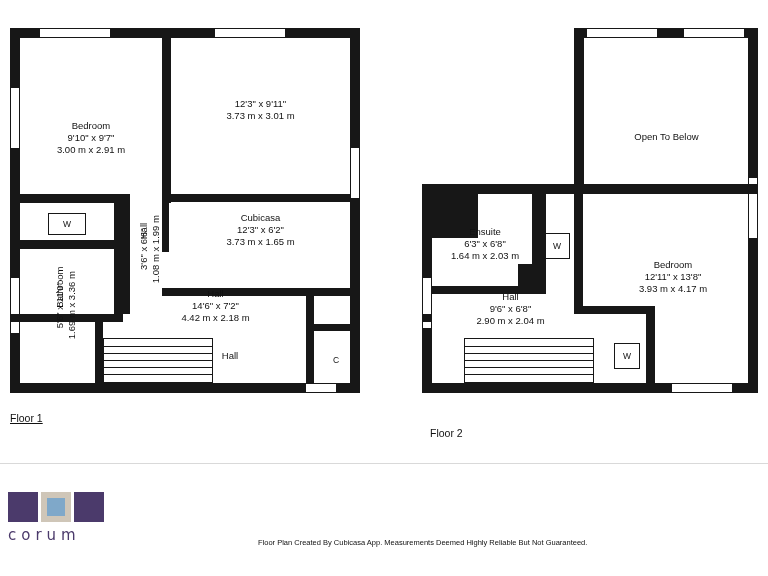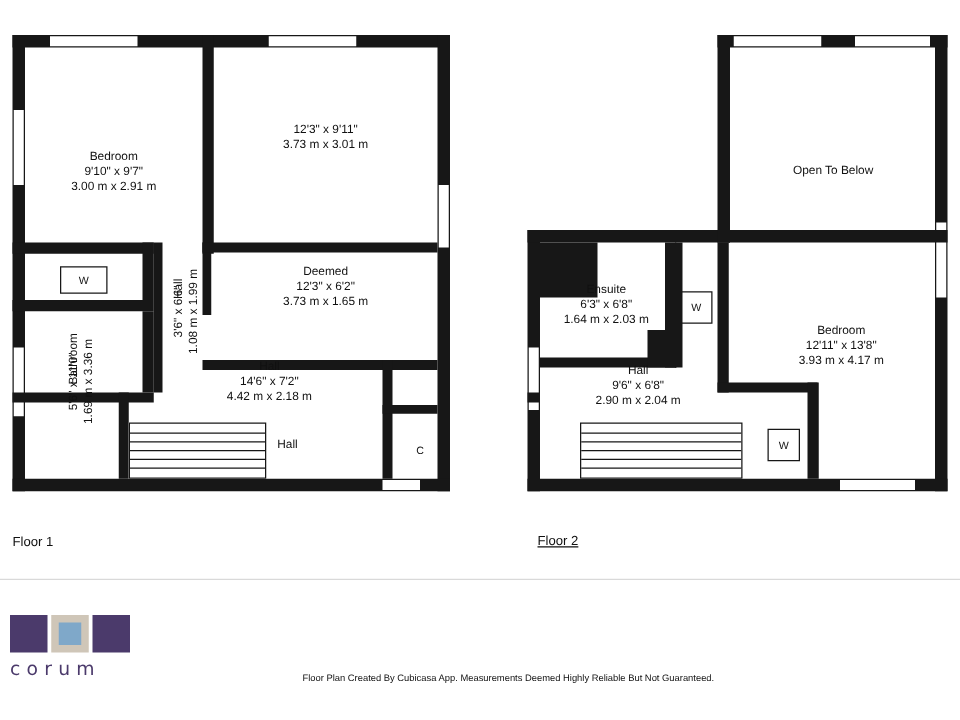--- a/index.html
+++ b/index.html
@@ -170,21 +170,21 @@
       <span class="dim">9'10" x 9'7"</span>
       <span class="dim">3.00 m x 2.91 m</span>
     </div>
 
     <div class="label" style="left:161px; top:70px; width:179px;">
       <span class="dim">12'3" x 9'11"</span>
       <span class="dim">3.73 m x 3.01 m</span>
     </div>
 
     <div class="label" style="left:161px; top:184px; width:179px;">
-      <span class="name">Deemed</span>
+      <span class="name">Cubicasa</span>
       <span class="dim">12'3" x 6'2"</span>
       <span class="dim">3.73 m x 1.65 m</span>
     </div>
 
     <div class="label rot90" style="left:74px; top:197px; width:120px;">
       <span class="name">Hall</span>
     </div>
     <div class="label rot90" style="left:80px; top:209px; width:120px;">
       <span class="dim">3'6" x 6'6"</span>
       <span class="dim">1.08 m x 1.99 m</span>
@@ -202,21 +202,21 @@
       <span class="name">Hall</span>
       <span class="dim">14'6" x 7'2"</span>
       <span class="dim">4.42 m x 2.18 m</span>
     </div>
 
     <div class="label" style="left:190px; top:322px; width:60px;">
       <span class="name">Hall</span>
     </div>
   </div>
 
-  <div class="floor-caption" style="left:10px; top:428px;">Floor 1</div>
+  <div class="floor-caption" style="left:10px; top:412px;text-decoration:underline;">Floor 1</div>
 
   <div class="plan" style="left:422px; top:28px; width:336px; height:365px;">
 
     <div class="wall" style="left:152px; top:0; width:184px; height:10px;"></div>
     <div class="wall" style="left:326px; top:0; width:10px; height:365px;"></div>
     <div class="wall" style="left:0; top:355px; width:336px; height:10px;"></div>
     <div class="wall" style="left:0; top:156px; width:10px; height:209px;"></div>
     <div class="wall" style="left:0; top:156px; width:162px; height:10px;"></div>
     <div class="wall" style="left:152px; top:0; width:10px; height:166px;"></div>
 
@@ -272,27 +272,27 @@
       <span class="dim">3.93 m x 4.17 m</span>
     </div>
 
     <div class="label" style="left:16px; top:263px; width:145px;">
       <span class="name">Hall</span>
       <span class="dim">9'6" x 6'8"</span>
       <span class="dim">2.90 m x 2.04 m</span>
     </div>
   </div>
 
-  <div class="floor-caption" style="left:430px; top:427px;text-decoration:underline;">Floor 2</div>
+  <div class="floor-caption" style="left:430px; top:427px;">Floor 2</div>
 
   <div class="divider" style="left:0; top:463px; width:768px;"></div>
 
   <div class="logo-wrap" style="left:8px; top:492px; width:100px; height:60px;">
     <div class="logo-sq" style="left:0; top:0; background:#4b3a6b;"></div>
     <div class="logo-sq" style="left:33px; top:0; background:#cfc6b8;"></div>
     <div class="logo-sq" style="left:39px; top:6px; width:18px; height:18px; background:#7fa8c9;"></div>
     <div class="logo-sq" style="left:66px; top:0; background:#4b3a6b;"></div>
     <div class="logo-text" style="left:0; top:34px;">corum</div>
   </div>
 
-  <div class="footer-note" style="left:200px; top:538px;padding-left:42px;">Floor Plan Created By Cubicasa App. Measurements Deemed Highly Reliable But Not Guaranteed.</div>
+  <div class="footer-note" style="left:216px; top:538px;padding-left:42px;">Floor Plan Created By Cubicasa App. Measurements Deemed Highly Reliable But Not Guaranteed.</div>
 
 </div>
 
 </body></html>

